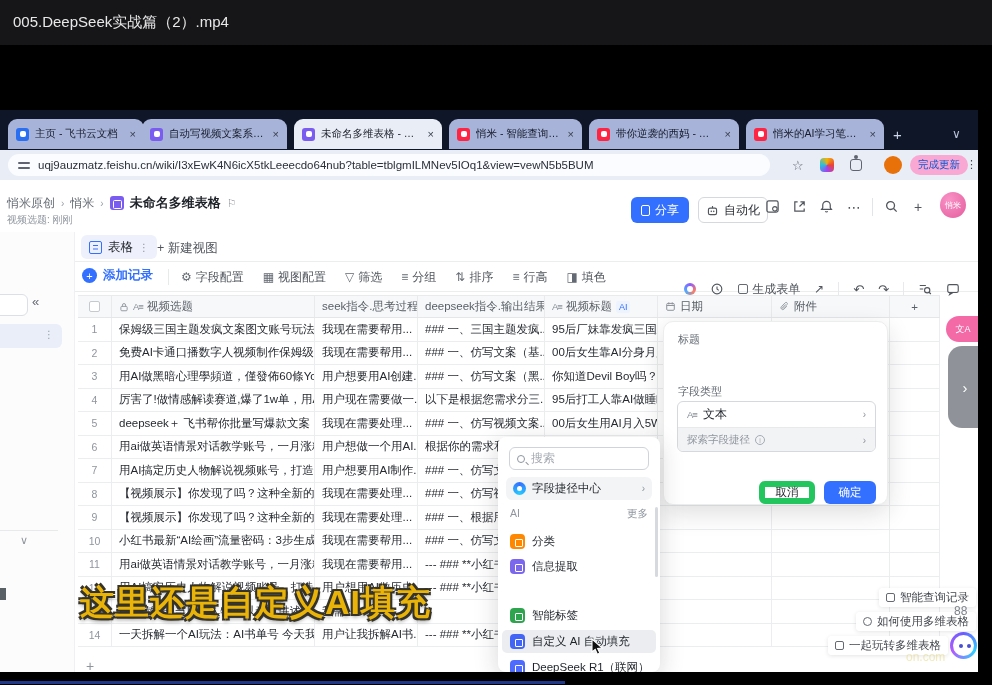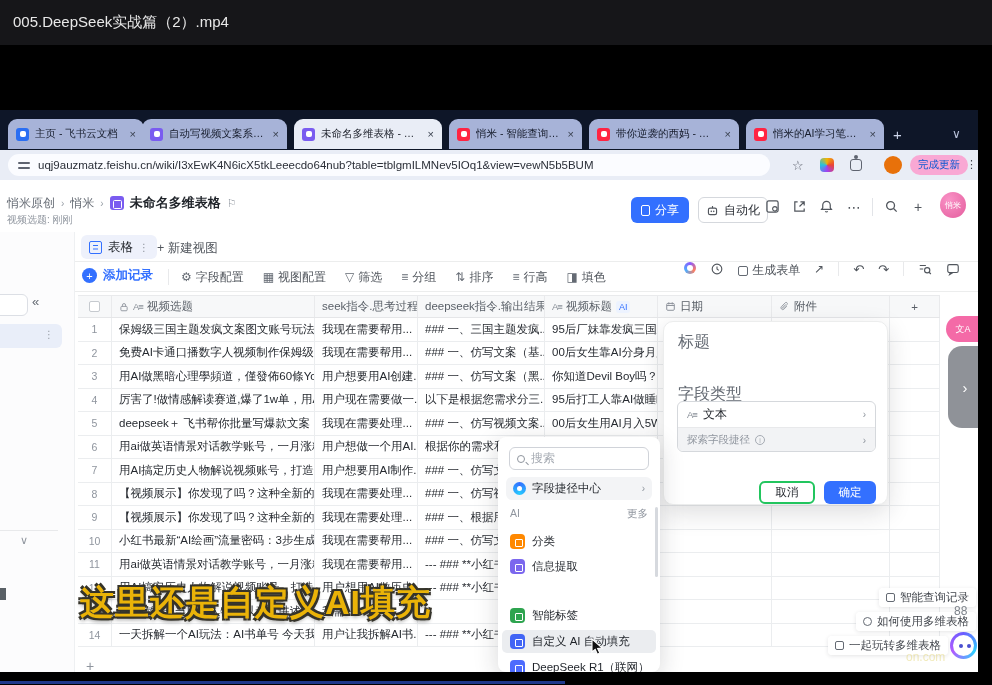--- a/index.html
+++ b/index.html
@@ -76,21 +76,21 @@
   .newview{position:absolute;left:82px;top:8px;font-size:12.5px;color:#51565d;}
 
   
   .tbar{position:absolute;left:75px;top:82px;width:903px;height:30px;border-bottom:1px solid #eceded;}
   .add-rec{position:absolute;left:7px;top:5px;display:flex;align-items:center;gap:6px;color:#3370ff;font-size:12.5px;font-weight:600;}
   .add-rec .plus{width:15px;height:15px;border-radius:50%;background:#3370ff;color:#fff;font-size:11px;font-weight:400;display:flex;align-items:center;justify-content:center;}
   .tb-div{position:absolute;left:93px;top:7px;width:1px;height:16px;background:#e8e9eb;}
   .tb-items{position:absolute;left:106px;top:0;height:30px;display:flex;align-items:center;gap:19px;}
   .tb-item{display:flex;align-items:center;gap:4px;font-size:12px;color:#51565d;white-space:nowrap;}
   .tb-item .g{font-size:12px;color:#646a73;}
-  .tb-right{position:absolute;right:18px;top:0;height:30px;display:flex;align-items:flex-start;gap:14px;color:#51565d;font-size:13px;}
+  .tb-right{position:absolute;right:18px;top:12px;height:30px;display:flex;align-items:center;gap:14px;color:#51565d;font-size:13px;}
   .ai-ring{width:12px;height:12px;border-radius:50%;background:conic-gradient(#8a5cff,#ff7e5f,#4facfe,#8a5cff);position:relative;}
   .ai-ring::after{content:"";position:absolute;inset:3px;background:#fff;border-radius:50%;}
   .form-btn{display:flex;align-items:center;gap:4px;font-size:12px;color:#51565d;}
   .mini-sq{width:10px;height:10px;border:1.4px solid #646a73;border-radius:2px;}
   .tb-sep{width:1px;height:14px;background:#e8e9eb;}
 
   
   .thead{position:absolute;left:78px;top:115px;height:23px;display:flex;background:#f7f8f9;border-top:1px solid #e9eaec;border-bottom:1px solid #e5e6e8;z-index:2;}
   .th{display:flex;align-items:center;gap:4px;padding:0 7px;font-size:11.5px;color:#5a6068;border-right:1px solid #e9eaec;white-space:nowrap;overflow:hidden;}
   .cb{width:11px;height:11px;border:1px solid #c6cacf;border-radius:2px;background:#fff;margin:0 auto;}
@@ -115,29 +115,29 @@
   .m-sec{position:absolute;left:12px;top:70px;font-size:10.5px;color:#8f959e;}
   .m-more{position:absolute;right:12px;top:70px;font-size:10.5px;color:#8f959e;}
   .m-item{position:absolute;left:4px;width:154px;height:23px;display:flex;align-items:center;gap:7px;padding:0 8px;font-size:11.5px;color:#1f2329;border-radius:5px;white-space:nowrap;}
   .m-item.hl{background:#ebedf0;}
   .mi-ico{width:15px;height:15px;border-radius:4px;flex:none;position:relative;}
   .mi-ico::after{content:"";position:absolute;left:4.5px;top:4.5px;width:6px;height:6px;border:1.4px solid #fff;border-radius:1px;}
   .m-scroll{position:absolute;right:2px;top:70px;width:3px;height:70px;background:#d6d9de;border-radius:2px;}
 
   
   .panel{position:absolute;left:663px;top:141px;width:225px;height:184px;background:#fff;border-radius:10px;box-shadow:0 8px 24px rgba(31,35,41,.15);border:1px solid #eceded;z-index:5;}
-  .p-label{position:absolute;left:14px;font-size:16px;color:#646a73;}
+  .p-label{position:absolute;left:14px;font-size:11px;color:#646a73;}
   .p-input{position:absolute;left:13px;top:23px;width:199px;height:25px;border:1px solid #d5d8dc;border-radius:6px;display:flex;align-items:center;padding:0 9px;font-size:12px;color:#1f2329;}
   .p-typebox{position:absolute;left:13px;top:79px;width:199px;height:51px;border:1px solid #d5d8dc;border-radius:6px;overflow:hidden;}
   .p-typerow{height:26px;display:flex;align-items:center;gap:6px;padding:0 9px;font-size:12px;color:#1f2329;border-bottom:1px solid #e8e9eb;}
   .p-shortcut{height:24px;display:flex;align-items:center;gap:5px;padding:0 9px;font-size:10.5px;color:#8f959e;background:#f2f3f5;}
   .p-chev{margin-left:auto;color:#8f959e;font-size:10px;}
   .info-i{width:10px;height:10px;border:1px solid #a6abb3;border-radius:50%;font-size:7px;color:#a6abb3;text-align:center;line-height:9px;}
   .p-btn{position:absolute;top:159px;height:23px;border-radius:6px;font-size:11.5px;display:flex;align-items:center;justify-content:center;}
-  .p-cancel{left:95px;width:56px;background:#fff;border:2px solid #22c55e;color:#1f2329;}
+  .p-cancel{left:95px;width:56px;background:#fff;border:6px solid #22c55e;color:#1f2329;}
   .p-ok{left:160px;width:52px;background:#3370ff;color:#fff;}
 
   
   .trans-pill{position:absolute;left:946px;top:316px;width:34px;height:26px;border-radius:13px 0 0 13px;background:#f46aa7;color:#fff;font-size:9px;display:flex;align-items:center;justify-content:center;z-index:7;}
   .gray-flap{position:absolute;left:948px;top:346px;width:34px;height:82px;border-radius:14px 0 0 14px;background:rgba(100,104,112,.72);color:#fff;font-size:15px;display:flex;align-items:center;justify-content:center;z-index:7;}
 
   
   .flink{position:absolute;background:rgba(255,255,255,.92);border-radius:4px;padding:2px 7px;display:flex;align-items:center;gap:5px;font-size:11.5px;color:#42464d;box-shadow:0 1px 4px rgba(31,35,41,.12);z-index:7;white-space:nowrap;}
   .mini-icon{width:9px;height:9px;border:1.3px solid #646a73;border-radius:2px;flex:none;}
   .mini-icon.round{border-radius:50%;}

